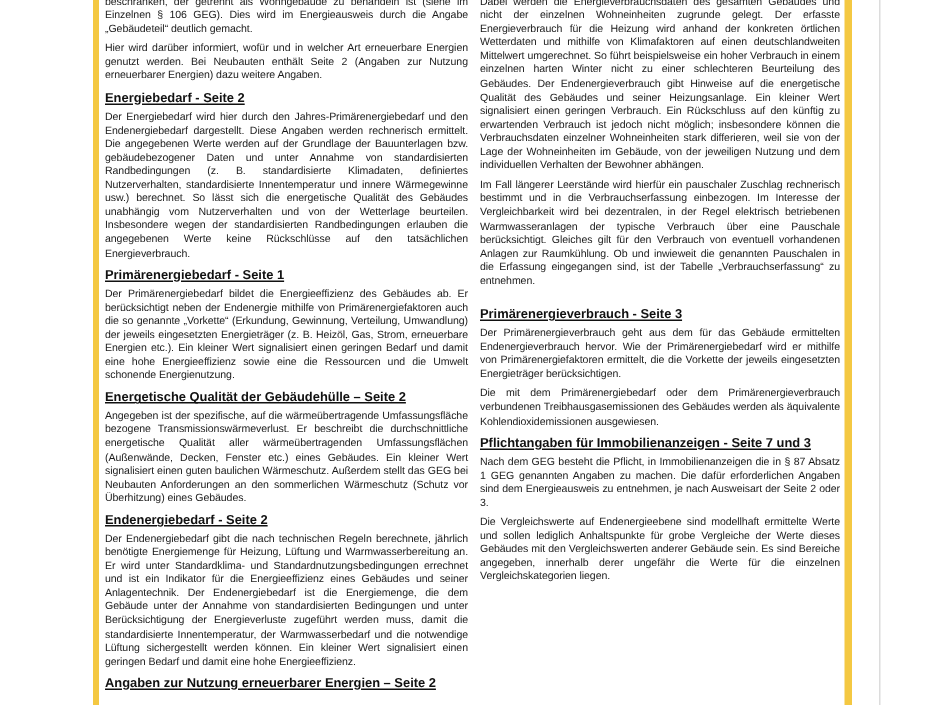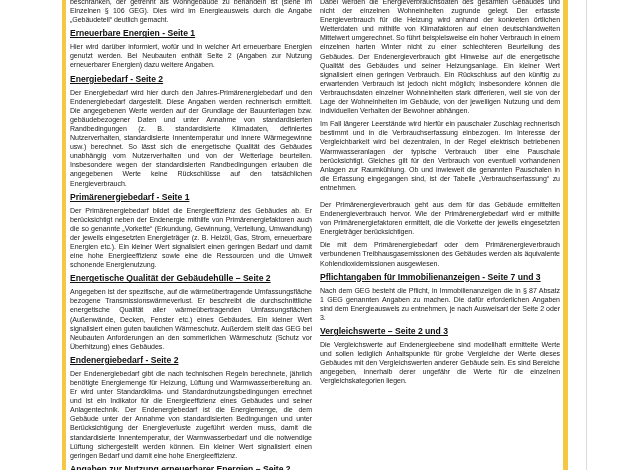--- a/index.html
+++ b/index.html
@@ -25,36 +25,35 @@
 </style>
 </head>
 <body>
 
 <div class="stripe-left"></div>
 <div class="stripe-right"></div>
 <div class="edge-line"></div>
 
 <div class="col col-left">
   <p class="para">beschränken, der getrennt als Wohngebäude zu behandeln ist (siehe im Einzelnen § 106 GEG). Dies wird im Energieausweis durch die Angabe „Gebäudeteil“ deutlich gemacht.</p>
-  <div class="heading">Erneuerbare Energien - Seite 1</div>
   <p class="para">Hier wird darüber informiert, wofür und in welcher Art erneuerbare Energien genutzt werden. Bei Neubauten enthält Seite 2 (Angaben zur Nutzung erneuerbarer Energien) dazu weitere Angaben.</p>
   <div class="heading">Energiebedarf - Seite 2</div>
   <p class="para">Der Energiebedarf wird hier durch den Jahres-Primärenergiebedarf und den Endenergiebedarf dargestellt. Diese Angaben werden rechnerisch ermittelt. Die angegebenen Werte werden auf der Grundlage der Bauunterlagen bzw. gebäudebezogener Daten und unter Annahme von standardisierten Randbedingungen (z. B. standardisierte Klimadaten, definiertes Nutzerverhalten, standardisierte Innentemperatur und innere Wärmegewinne usw.) berechnet. So lässt sich die energetische Qualität des Gebäudes unabhängig vom Nutzerverhalten und von der Wetterlage beurteilen. Insbesondere wegen der standardisierten Randbedingungen erlauben die angegebenen Werte keine Rückschlüsse auf den tatsächlichen Energieverbrauch.</p>
   <div class="heading">Primärenergiebedarf - Seite 1</div>
   <p class="para">Der Primärenergiebedarf bildet die Energieeffizienz des Gebäudes ab. Er berücksichtigt neben der Endenergie mithilfe von Primärenergiefaktoren auch die so genannte „Vorkette“ (Erkundung, Gewinnung, Verteilung, Umwandlung) der jeweils eingesetzten Energieträger (z. B. Heizöl, Gas, Strom, erneuerbare Energien etc.). Ein kleiner Wert signalisiert einen geringen Bedarf und damit eine hohe Energieeffizienz sowie eine die Ressourcen und die Umwelt schonende Energienutzung.</p>
   <div class="heading">Energetische Qualität der Gebäudehülle – Seite 2</div>
   <p class="para">Angegeben ist der spezifische, auf die wärmeübertragende Umfassungsfläche bezogene Transmissionswärmeverlust. Er beschreibt die durchschnittliche energetische Qualität aller wärmeübertragenden Umfassungsflächen (Außenwände, Decken, Fenster etc.) eines Gebäudes. Ein kleiner Wert signalisiert einen guten baulichen Wärmeschutz. Außerdem stellt das GEG bei Neubauten Anforderungen an den sommerlichen Wärmeschutz (Schutz vor Überhitzung) eines Gebäudes.</p>
   <div class="heading">Endenergiebedarf - Seite 2</div>
   <p class="para">Der Endenergiebedarf gibt die nach technischen Regeln berechnete, jährlich benötigte Energiemenge für Heizung, Lüftung und Warmwasserbereitung an. Er wird unter Standardklima- und Standardnutzungsbedingungen errechnet und ist ein Indikator für die Energieeffizienz eines Gebäudes und seiner Anlagentechnik. Der Endenergiebedarf ist die Energiemenge, die dem Gebäude unter der Annahme von standardisierten Bedingungen und unter Berücksichtigung der Energieverluste zugeführt werden muss, damit die standardisierte Innentemperatur, der Warmwasserbedarf und die notwendige Lüftung sichergestellt werden können. Ein kleiner Wert signalisiert einen geringen Bedarf und damit eine hohe Energieeffizienz.</p>
   <div class="heading">Angaben zur Nutzung erneuerbarer Energien – Seite 2</div>
 </div>
 
 <div class="col col-right">
   <p class="para">Dabei werden die Energieverbrauchsdaten des gesamten Gebäudes und nicht der einzelnen Wohneinheiten zugrunde gelegt. Der erfasste Energieverbrauch für die Heizung wird anhand der konkreten örtlichen Wetterdaten und mithilfe von Klimafaktoren auf einen deutschlandweiten Mittelwert umgerechnet. So führt beispielsweise ein hoher Verbrauch in einem einzelnen harten Winter nicht zu einer schlechteren Beurteilung des Gebäudes. Der Endenergieverbrauch gibt Hinweise auf die energetische Qualität des Gebäudes und seiner Heizungsanlage. Ein kleiner Wert signalisiert einen geringen Verbrauch. Ein Rückschluss auf den künftig zu erwartenden Verbrauch ist jedoch nicht möglich; insbesondere können die Verbrauchsdaten einzelner Wohneinheiten stark differieren, weil sie von der Lage der Wohneinheiten im Gebäude, von der jeweiligen Nutzung und dem individuellen Verhalten der Bewohner abhängen.</p>
   <p class="para">Im Fall längerer Leerstände wird hierfür ein pauschaler Zuschlag rechnerisch bestimmt und in die Verbrauchserfassung einbezogen. Im Interesse der Vergleichbarkeit wird bei dezentralen, in der Regel elektrisch betriebenen Warmwasseranlagen der typische Verbrauch über eine Pauschale berücksichtigt. Gleiches gilt für den Verbrauch von eventuell vorhandenen Anlagen zur Raumkühlung. Ob und inwieweit die genannten Pauschalen in die Erfassung eingegangen sind, ist der Tabelle „Verbrauchserfassung“ zu entnehmen.</p>
   <div class="gap"></div>
+  <div class="heading">Primärenergieverbrauch - Seite 3</div>
   <p class="para">Der Primärenergieverbrauch geht aus dem für das Gebäude ermittelten Endenergieverbrauch hervor. Wie der Primärenergiebedarf wird er mithilfe von Primärenergiefaktoren ermittelt, die die Vorkette der jeweils eingesetzten Energieträger berücksichtigen.</p>
   <p class="para">Die mit dem Primärenergiebedarf oder dem Primärenergieverbrauch verbundenen Treibhausgasemissionen des Gebäudes werden als äquivalente Kohlendioxidemissionen ausgewiesen.</p>
   <div class="heading">Pflichtangaben für Immobilienanzeigen - Seite 7 und 3</div>
   <p class="para">Nach dem GEG besteht die Pflicht, in Immobilienanzeigen die in § 87 Absatz 1 GEG genannten Angaben zu machen. Die dafür erforderlichen Angaben sind dem Energieausweis zu entnehmen, je nach Ausweisart der Seite 2 oder 3.</p>
-  <div class="heading">Vergleichswerte – Seite 2 und 3</div>
   <p class="para">Die Vergleichswerte auf Endenergieebene sind modellhaft ermittelte Werte und sollen lediglich Anhaltspunkte für grobe Vergleiche der Werte dieses Gebäudes mit den Vergleichswerten anderer Gebäude sein. Es sind Bereiche angegeben, innerhalb derer ungefähr die Werte für die einzelnen Vergleichskategorien liegen.</p>
 </div>
 
 </body></html>

